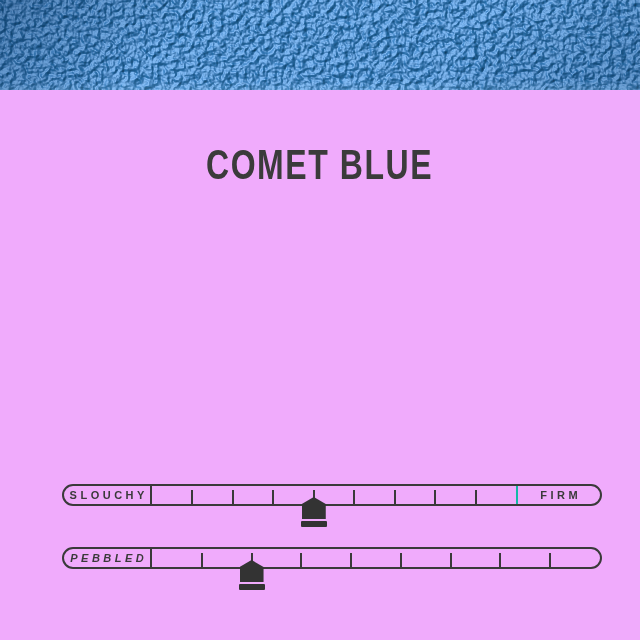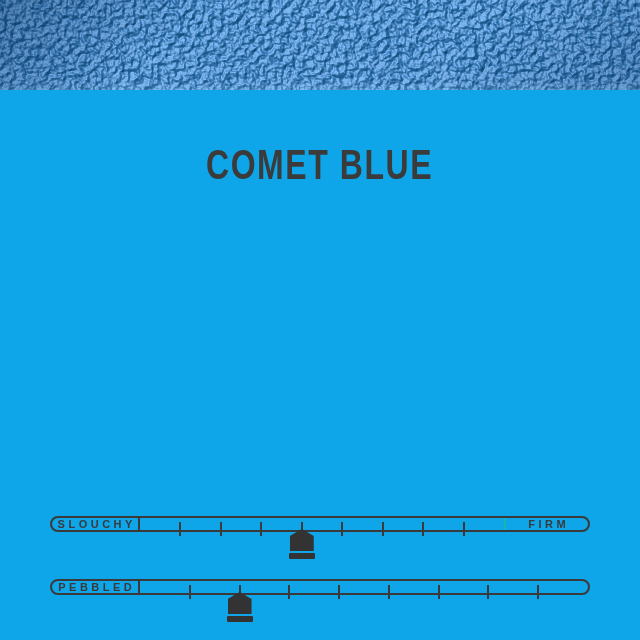--- a/index.html
+++ b/index.html
@@ -1,19 +1,19 @@
 <!DOCTYPE html>
 <html><head>
 <meta charset="utf-8">
 <style>
   html,body{margin:0;padding:0;}
   .page{
     position:relative;
     width:640px;height:640px;
-    background:#0ea5e9;
+    background:#f0abfc;
     font-family:"Liberation Sans", sans-serif;
     overflow:hidden;
   }
   
   .leather-header{
     position:absolute;top:0;left:0;
     width:640px;height:90px;
     overflow:hidden;
   }
   .leather-header svg{display:block;}
@@ -47,25 +47,25 @@
     width:510px;margin:0;
     font-size:17px;
     line-height:43px;
     color:#454545;
     text-align:justify;
     text-align-last:center;
     letter-spacing:.1px;
   }
   
   .slider{
-    position:absolute;left:50px;
-    width:540px;height:16px;margin-top:32px;
+    position:absolute;left:62px;
+    width:540px;height:22px;
   }
   .slider.first{top:484px;}
-  .slider.second{top:547px;}
+  .slider.second{top:547px;font-style:italic;}
   .pill{
     display:flex;
     width:100%;height:100%;
     box-sizing:border-box;
     border:2px solid #3a3a3a;
     border-radius:14px;
   }
   .end-label{
     display:flex;align-items:center;justify-content:center;
     font-size:11px;font-weight:700;

